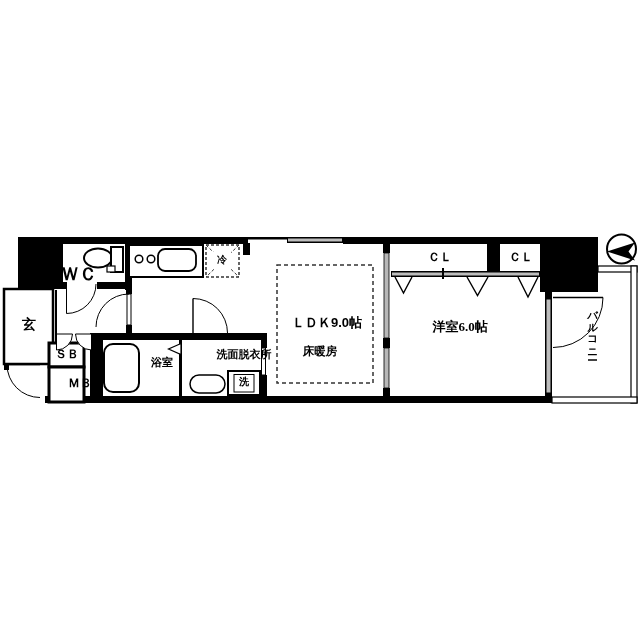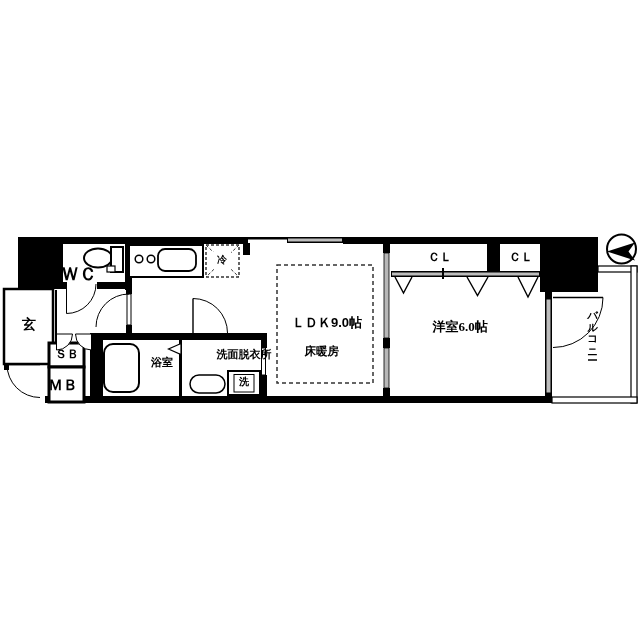--- a/index.html
+++ b/index.html
@@ -151,25 +151,25 @@
 
   <g>
     <circle cx="621.5" cy="249" r="14.5" fill="#fff" stroke="#000" stroke-width="2"></circle>
     <path d="M 607 251.5 L 635 242.5 L 628.5 251.5 L 635 260.5 Z" fill="#000"></path>
   </g>
 </svg>
 
 <div class="lbl" style="left:61px;top:265px;width:30px;font-size:18px;">ＷＣ</div>
 <div class="lbl" style="left:20px;top:317px;width:18px;font-size:14px;">玄</div>
 <div class="lbl" style="left:52px;top:348px;width:30px;font-size:12px;">ＳＢ</div>
-<div class="lbl" style="left:48px;top:377px;width:16px;font-size:15px;">ＭＢ</div>
+<div class="lbl" style="left:68px;top:377px;width:16px;font-size:12px;">ＭＢ</div>
 <div class="lbl" style="left:144px;top:357px;width:36px;font-size:11px;">浴室</div>
 <div class="lbl" style="left:189px;top:349px;width:70px;font-size:11px;margin-left:20px;">洗面脱衣所</div>
 <div class="lbl" style="left:237px;top:377px;width:14px;font-size:10px;">洗</div>
 <div class="lbl" style="left:215px;top:255px;width:14px;font-size:10px;">冷</div>
 <div class="lbl" style="left:272px;top:316px;width:110px;font-size:13px;">ＬＤＫ9.0帖</div>
-<div class="lbl" style="left:289px;top:345px;width:50px;font-size:11.5px;text-align:right;">床暖房</div>
+<div class="lbl" style="left:295px;top:345px;width:50px;font-size:11.5px;">床暖房</div>
 <div class="lbl" style="left:415px;top:320px;width:90px;font-size:13px;font-family:Liberation Serif, serif;">洋室6.0帖</div>
 <div class="lbl" style="left:424px;top:251px;width:32px;font-size:12px;">ＣＬ</div>
 <div class="lbl" style="left:505px;top:251px;width:32px;font-size:12px;">ＣＬ</div>
 <div class="lbl-v" style="left:586px;top:303px;height:84px;font-size:10.5px;">バルコニー</div>
 
 </div>
 
 </body></html>

